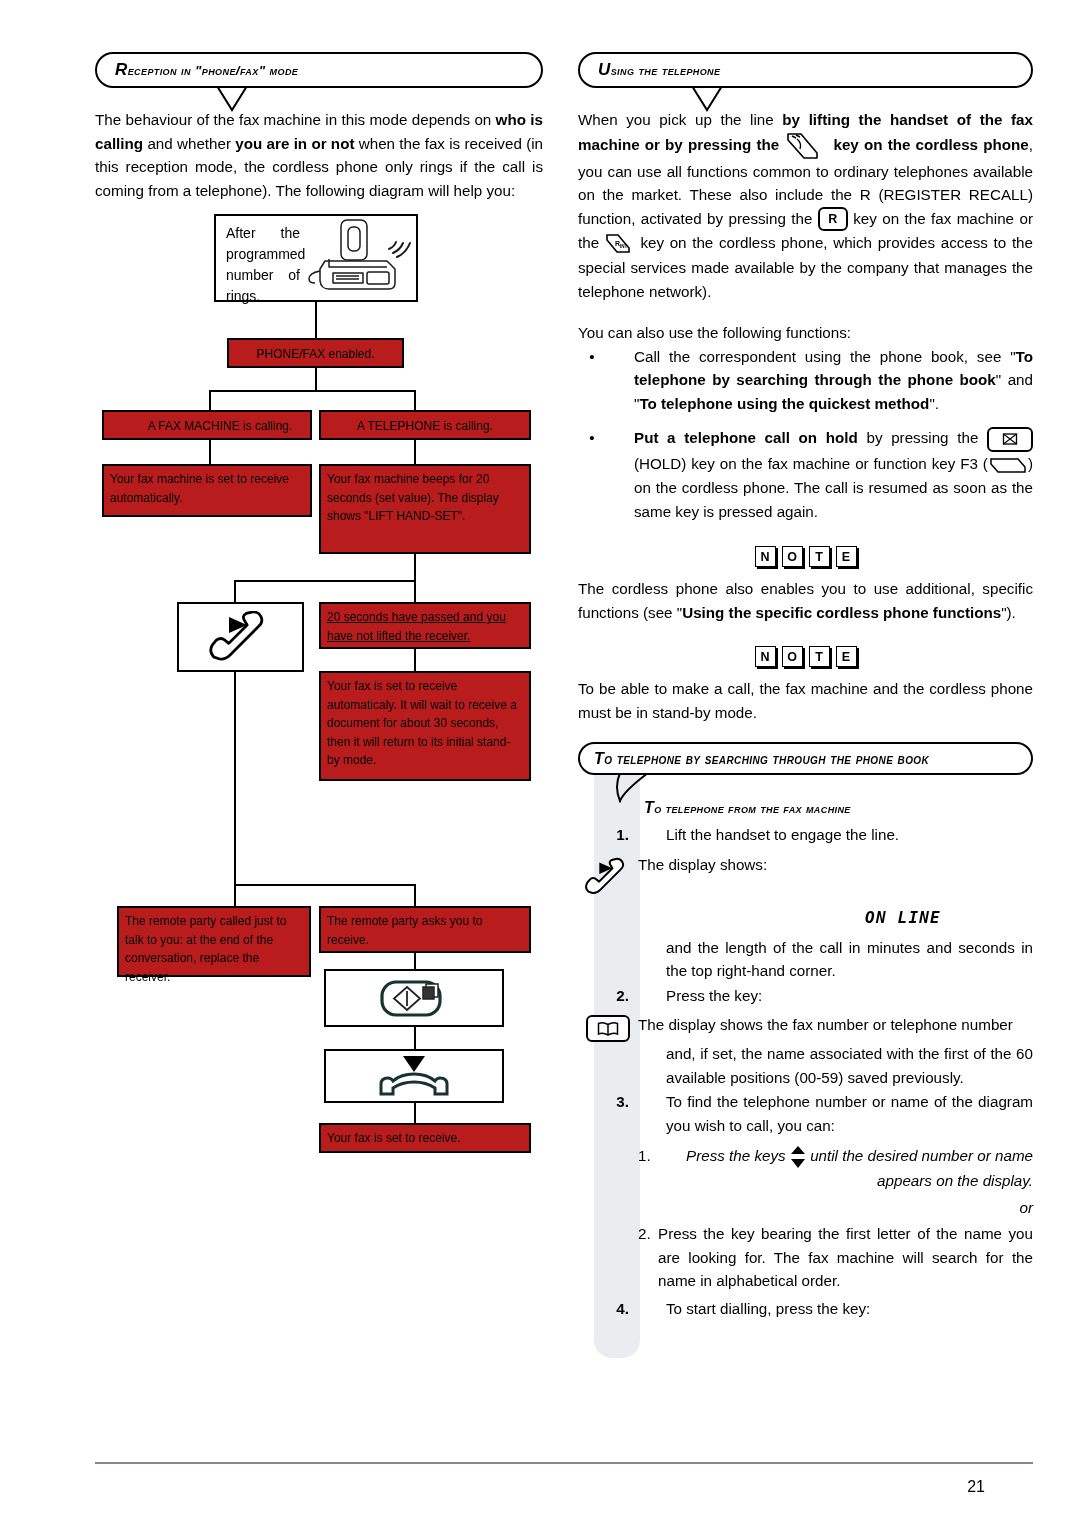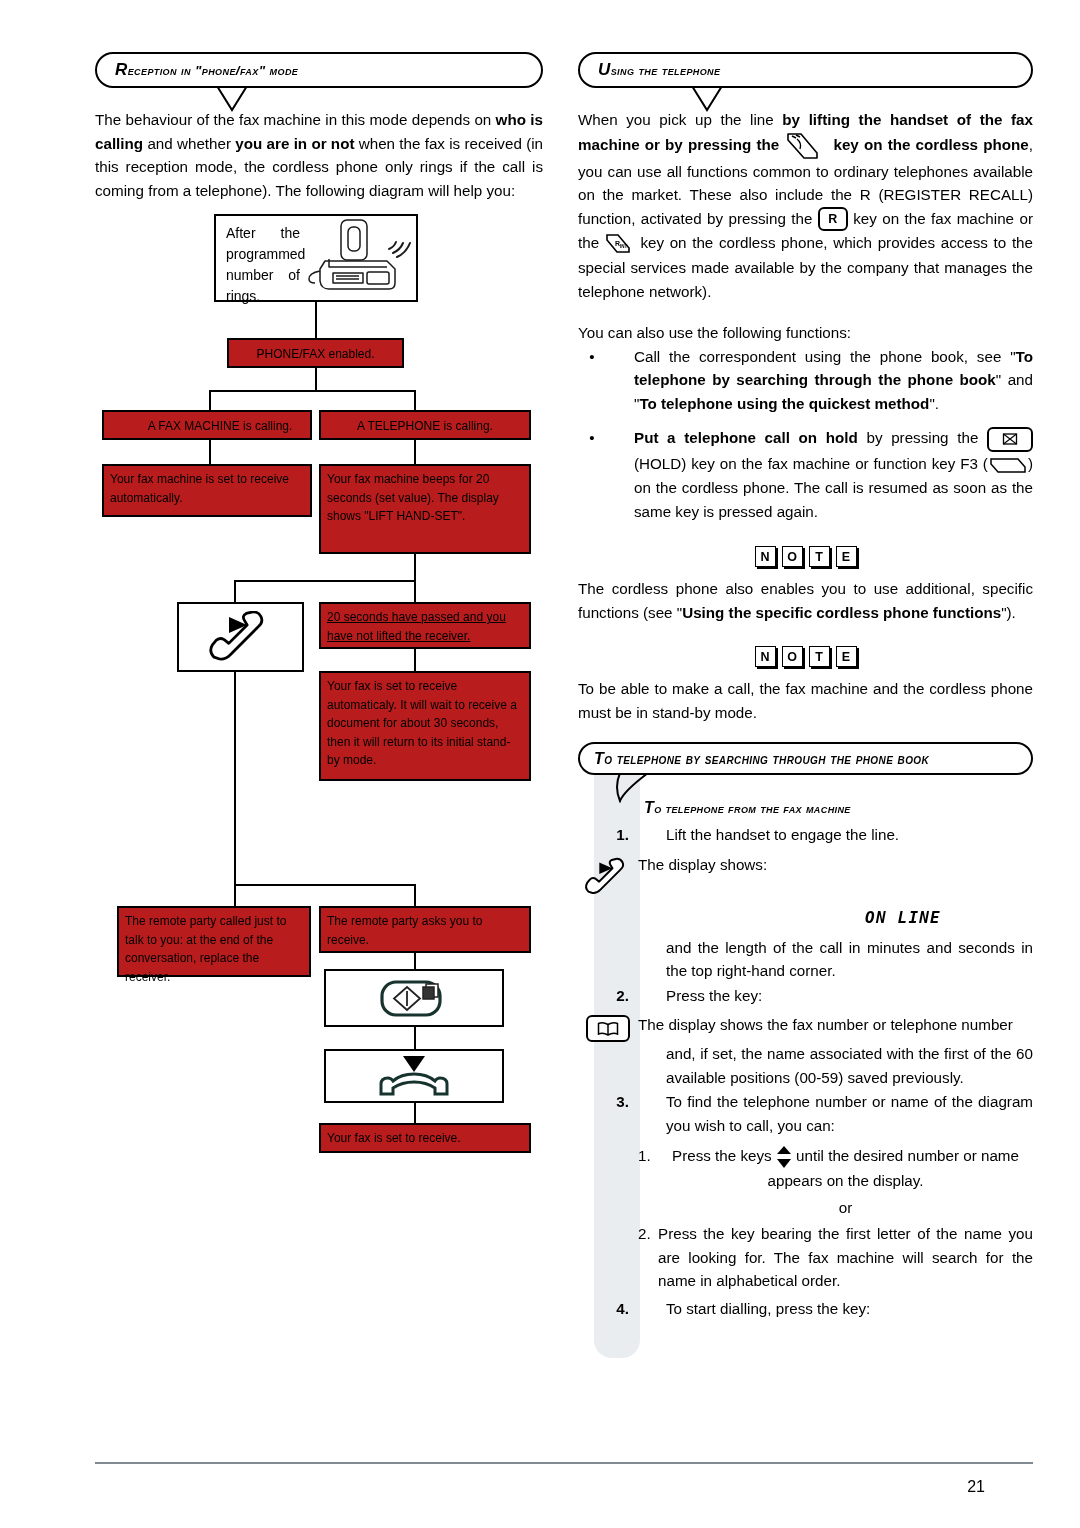--- a/index.html
+++ b/index.html
@@ -155,21 +155,21 @@
     width:60px; flex:0 0 60px;
     display:flex; align-items:flex-start; justify-content:center;
     padding-top:2px;
   }
   .glyphrow .gtxt { flex:1; font-size:15.2px; line-height:23.5px; text-align:justify; }
   .glyphrow .gtxt.nj { text-align:left; }
 
   .substep { display:flex; margin:0; padding-left:60px; }
   .substep .snum { width:20px; flex:0 0 20px; font-size:15.2px; line-height:23.5px; }
   .substep .stxt { flex:1; font-size:15.2px; line-height:23.5px; text-align:justify; }
-  .substep .stxt.nj { text-align:center; }
+  .substep .stxt.nj { text-align:right;font-style:italic; }
 
   .online {
     font-style:italic; font-weight:bold;
     font-size:16px; letter-spacing:1.2px;
     margin:9px 0 9px 0;
     padding-left:195px;
     font-family:"DejaVu Sans Mono", monospace;
     text-align:center;
   }
 

